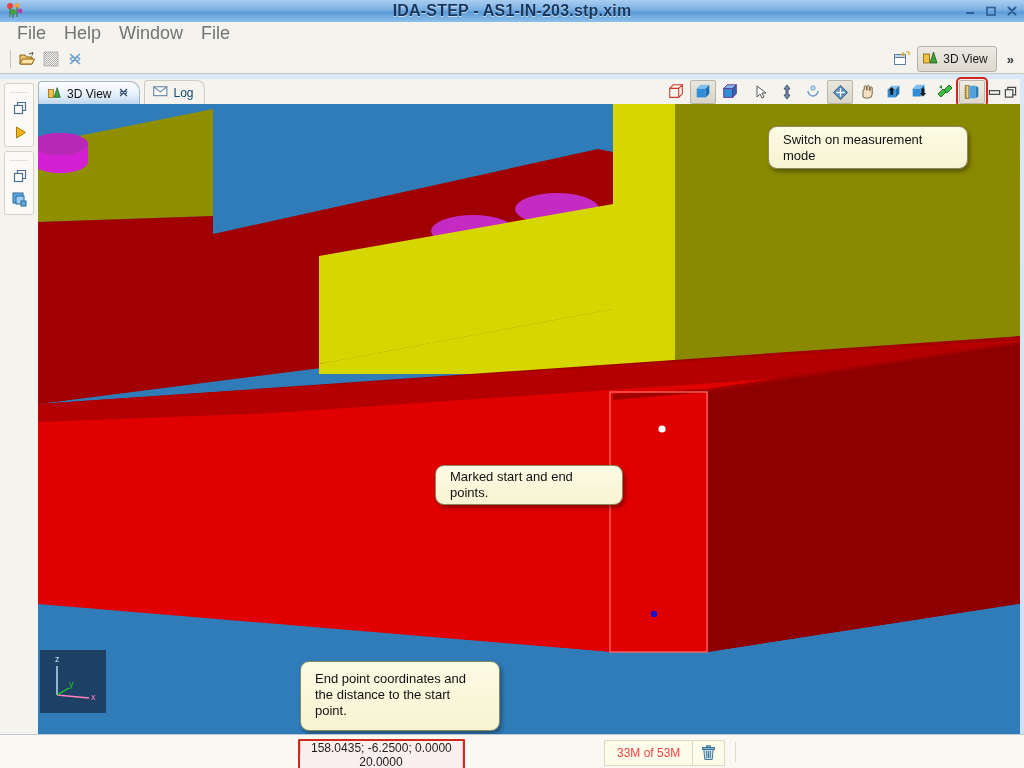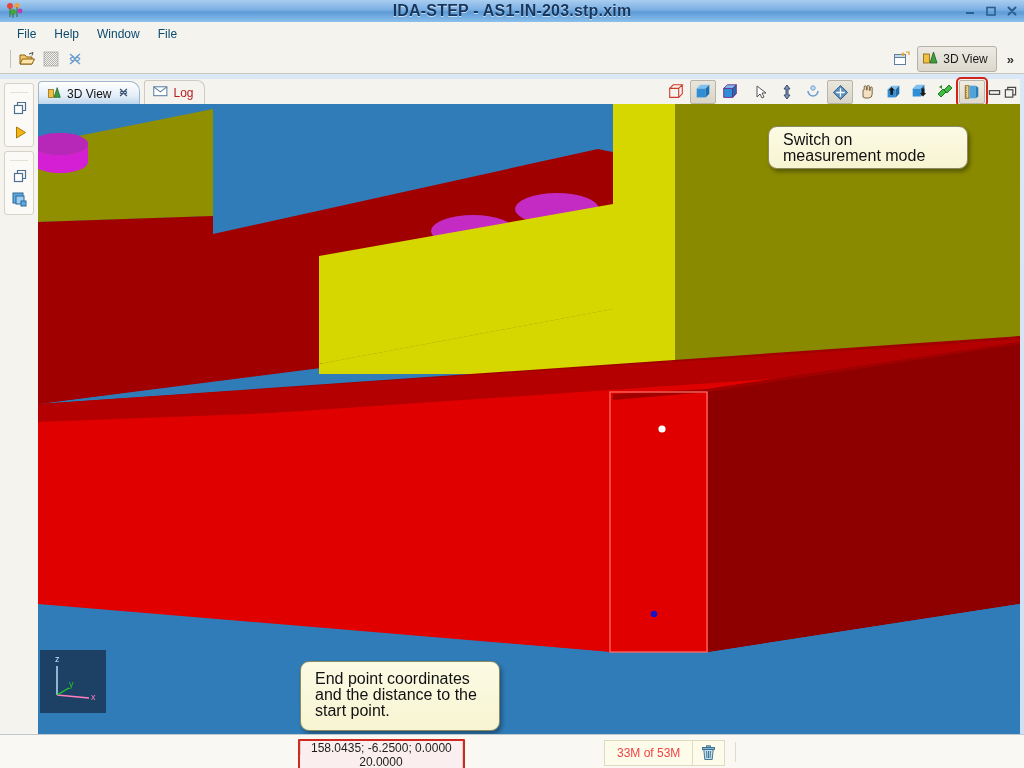--- a/index.html
+++ b/index.html
@@ -34,21 +34,21 @@
   .win-btn { width: 12px; height: 12px; position: relative; cursor: pointer; }
 
   
   .menubar {
     position: absolute; left: 0; top: 22px; width: 1024px; height: 23px;
     background: #f4f3ee;
     display: flex; align-items: center; padding-left: 8px;
     box-sizing: border-box;
   }
   .menu-item {
-    font-size: 12px; color: #0c4a6e; padding: 3px 9px; cursor: default;
+    font-size: 18px; color: #737373; padding: 3px 9px; cursor: default;
   }
 
   
   .toolbar-main {
     position: absolute; left: 0; top: 45px; width: 1024px; height: 28px;
     background: #f4f3ee;
     border-bottom: 1px solid #c9c6bd;
     display: flex; align-items: center;
   }
   .tb-sep { width: 1px; height: 18px; background: #c6c3ba; margin: 0 4px; }
@@ -99,21 +99,21 @@
   .tab.active {
     background: linear-gradient(180deg,#ffffff 0%, #e3eef9 60%, #b9d3ec 100%);
     border: 1px solid #9fb6cc; border-bottom: none;
     border-radius: 4px 10px 0 0;
     margin-bottom: -1px;
   }
   .tab.inactive {
     background: #f4f3ee;
     border: 1px solid #cfcbc2; border-bottom: 1px solid #9fb6cc;
     border-radius: 3px 8px 0 0;
-    margin-bottom: -1px; color: #b91c1c;
+    margin-bottom: -1px; color: #0c4a6e;
   }
   .tab-close { font-size: 11px; color: #35506c; margin-left: 2px; }
 
   
   .view-toolbar {
     position: absolute; right: 2px; top: 1px; height: 24px;
     display: flex; align-items: center;
   }
   .vtb {
     width: 24px; height: 22px; display: flex; align-items: center; justify-content: center;
@@ -165,21 +165,21 @@
   .mem-trash { display: flex; align-items: center; padding: 0 8px; cursor: pointer; }
   .status-right-edge { position:absolute; left: 735px; top: 7px; width:1px; height:20px; background:#e0dccb;}
 
   
   .callout {
     position: absolute;
     background: linear-gradient(180deg,#fcfbe4 0%, #f7f4d2 100%);
     border: 1px solid #8c8a63;
     border-radius: 9px;
     box-shadow: 2px 3px 4px rgba(0,0,0,0.35);
-    font-size: 16px; color: #111;
+    font-size: 13px; color: #111;
     padding: 9px 14px;
     line-height: 16px;
     box-sizing: border-box;
   }
   .tail { position: absolute; width: 0; height: 0; }
 
   
   .axis-widget {
     position: absolute; left: 2px; bottom: 22px;
     width: 66px; height: 63px; background: #1d4164;
@@ -504,20 +504,27 @@
   </div>
 
   <div class="callout" style="left:768px; top:126px; width:200px; height:43px; display:flex; align-items:center;">
     <span>Switch on measurement mode</span>
     <svg class="tail" style="left:140px; top:-16px;" width="34" height="20" viewBox="0 0 34 20">
       <path d="M2 18 L26 0 L20 19 Z" fill="#fbfae0" stroke="#8c8a63" stroke-width="1"></path>
       <path d="M3 18 L21 18" stroke="#fbfae0" stroke-width="3"></path>
     </svg>
   </div>
 
+  <div class="callout" style="left:435px; top:465px; width:188px; height:40px; display:flex; align-items:center;">
+    <span>Marked start and end points.</span>
+    <svg class="tail" style="left:182px; top:10px;" width="34" height="24" viewBox="0 0 34 24">
+      <path d="M0 2 L28 18 L2 20 Z" fill="#f8f5d4" stroke="#8c8a63" stroke-width="1"></path>
+      <path d="M0 2 L0 19" stroke="#f8f5d4" stroke-width="3"></path>
+    </svg>
+  </div>
 
   <div class="callout" style="left:300px; top:661px; width:200px; height:70px;">
     <span>End point coordinates and the distance to the start point.</span>
     <svg class="tail" style="left:150px; top:50px;" width="26" height="26" viewBox="0 0 26 26">
       <path d="M2 0 L20 0 L14 24 Z" fill="#f7f4d2" stroke="#8c8a63" stroke-width="1"></path>
       <path d="M2 1 L19 1" stroke="#f7f4d2" stroke-width="3"></path>
     </svg>
   </div>
 
   <div class="statusbar">

